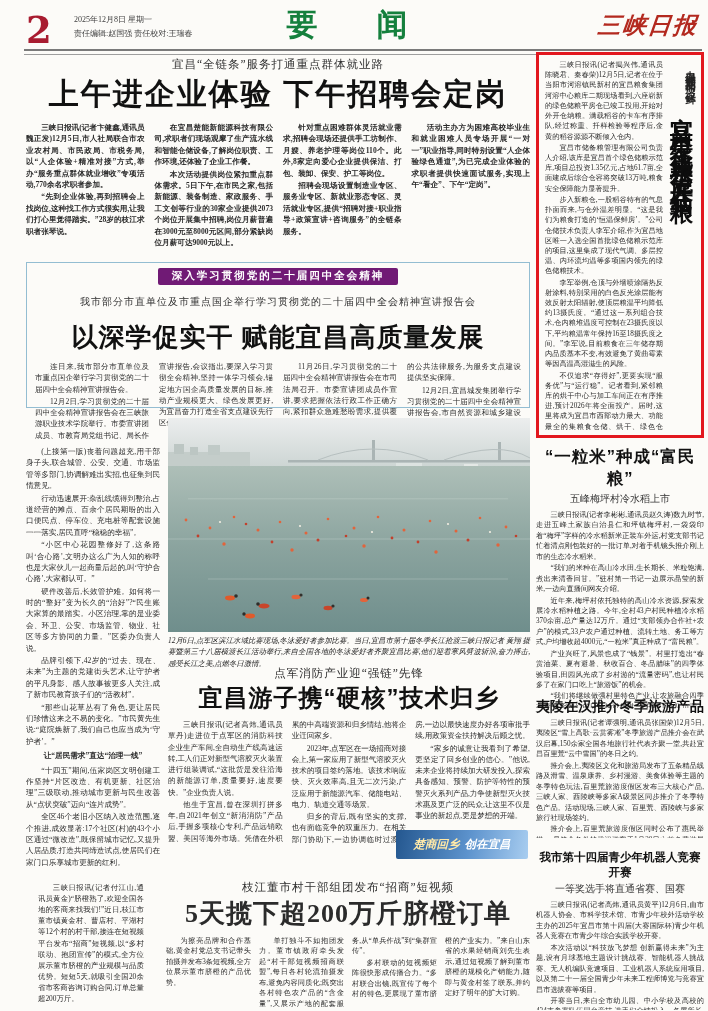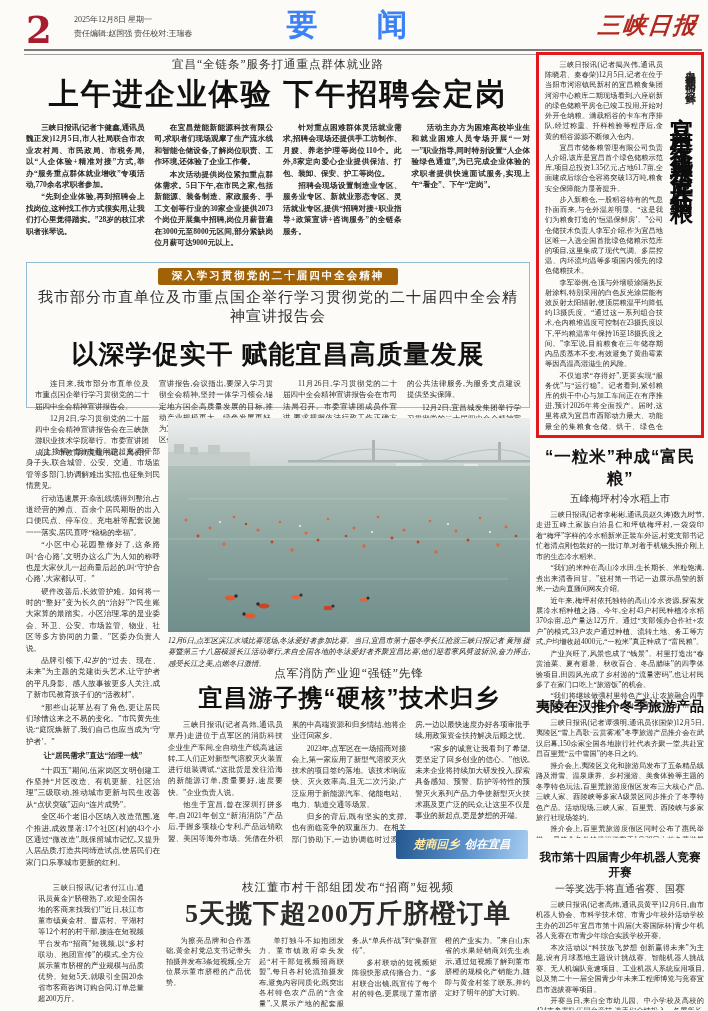--- a/index.html
+++ b/index.html
@@ -4,41 +4,41 @@
 <style>
   html,body{margin:0;padding:0;background:#e8e6e1;}
   .page{position:relative;width:708px;height:1011px;margin:0 auto;background:#fcfbf8;
         font-family:"Liberation Serif","DejaVu Serif",serif;color:#2b2b2b;overflow:hidden;}
   .hl{font-family:"Liberation Sans","DejaVu Sans",sans-serif;font-weight:bold;color:#111;}
   
   .page-num{position:absolute;left:26px;top:8px;font-size:37px;font-weight:bold;color:#a81c30;
             font-family:"DejaVu Serif",serif;}
   .date-block{position:absolute;left:74px;top:13px;font-size:8px;line-height:1.8;color:#3c3c3c;}
   .section-title{position:absolute;left:50%;transform:translateX(-50%);top:4px;font-size:31px;
-            font-weight:bold;letter-spacing:14px;color:#3b82f6;white-space:nowrap;}
+            font-weight:bold;letter-spacing:14px;color:#15803d;white-space:nowrap;}
   .masthead{position:absolute;right:10px;top:10px;font-size:23px;color:#b3291f;font-weight:bold;
             font-style:italic;transform:skewX(-6deg);letter-spacing:2px;}
   .header-rule{position:absolute;left:24px;right:6px;top:49px;height:3px;
             border-top:2px solid #7a7a7a;border-bottom:1px solid #9e9e9e;}
   
   .kicker{text-align:center;font-size:11.5px;color:#2f2f2f;letter-spacing:1px;}
   .body{font-size:7.6px;line-height:1.5;text-align:justify;overflow:hidden;column-fill:auto;}
   .body p{margin:0 0 1px;text-indent:2em;}
   
   .st-emp{position:absolute;left:26px;top:57px;width:504px;}
   .st-emp .headline{font-size:30px;text-align:center;letter-spacing:2px;margin:2px 0 7px;}
   .st-emp .body{column-count:4;column-gap:10px;height:138px;font-weight:bold;}
   
   .st-ple{position:absolute;left:26px;top:262px;width:504px;height:146px;border:1px solid #93bdd2;
           box-sizing:border-box;padding:0 8px;}
   .badge-row{text-align:center;margin-top:2px;}
-  .red-badge{display:inline-block;background:#a16207;color:#fff;font-size:10.5px;font-weight:bold;
+  .red-badge{display:inline-block;background:#701a75;color:#fff;font-size:10.5px;font-weight:bold;
           padding:1px 14px 2px;border-radius:2px;letter-spacing:2px;
           font-family:"Liberation Sans","DejaVu Sans",sans-serif;}
-  .st-ple .kicker{font-size:15px;margin-top:3px;}
+  .st-ple .kicker{font-size:10px;margin-top:10px;}
   .st-ple .headline{font-size:26px;text-align:center;letter-spacing:1px;margin:11px 0 6px;}
   .st-ple .body{column-count:4;column-gap:10px;height:84px;font-size:7.5px;}
   
   .st-cont{position:absolute;left:26px;top:446px;width:134px;height:422px;font-size:7.6px;
           line-height:1.5;text-align:justify;overflow:hidden;}
   .st-cont p{margin:0 0 1px;text-indent:2em;}
   .st-cont .subhead{text-align:center;font-weight:bold;text-indent:0;margin:3px 0;}
   
   .photo-block{position:absolute;left:168px;top:418px;width:362px;}
   .photo-frame{width:362px;height:214px;display:block;}

